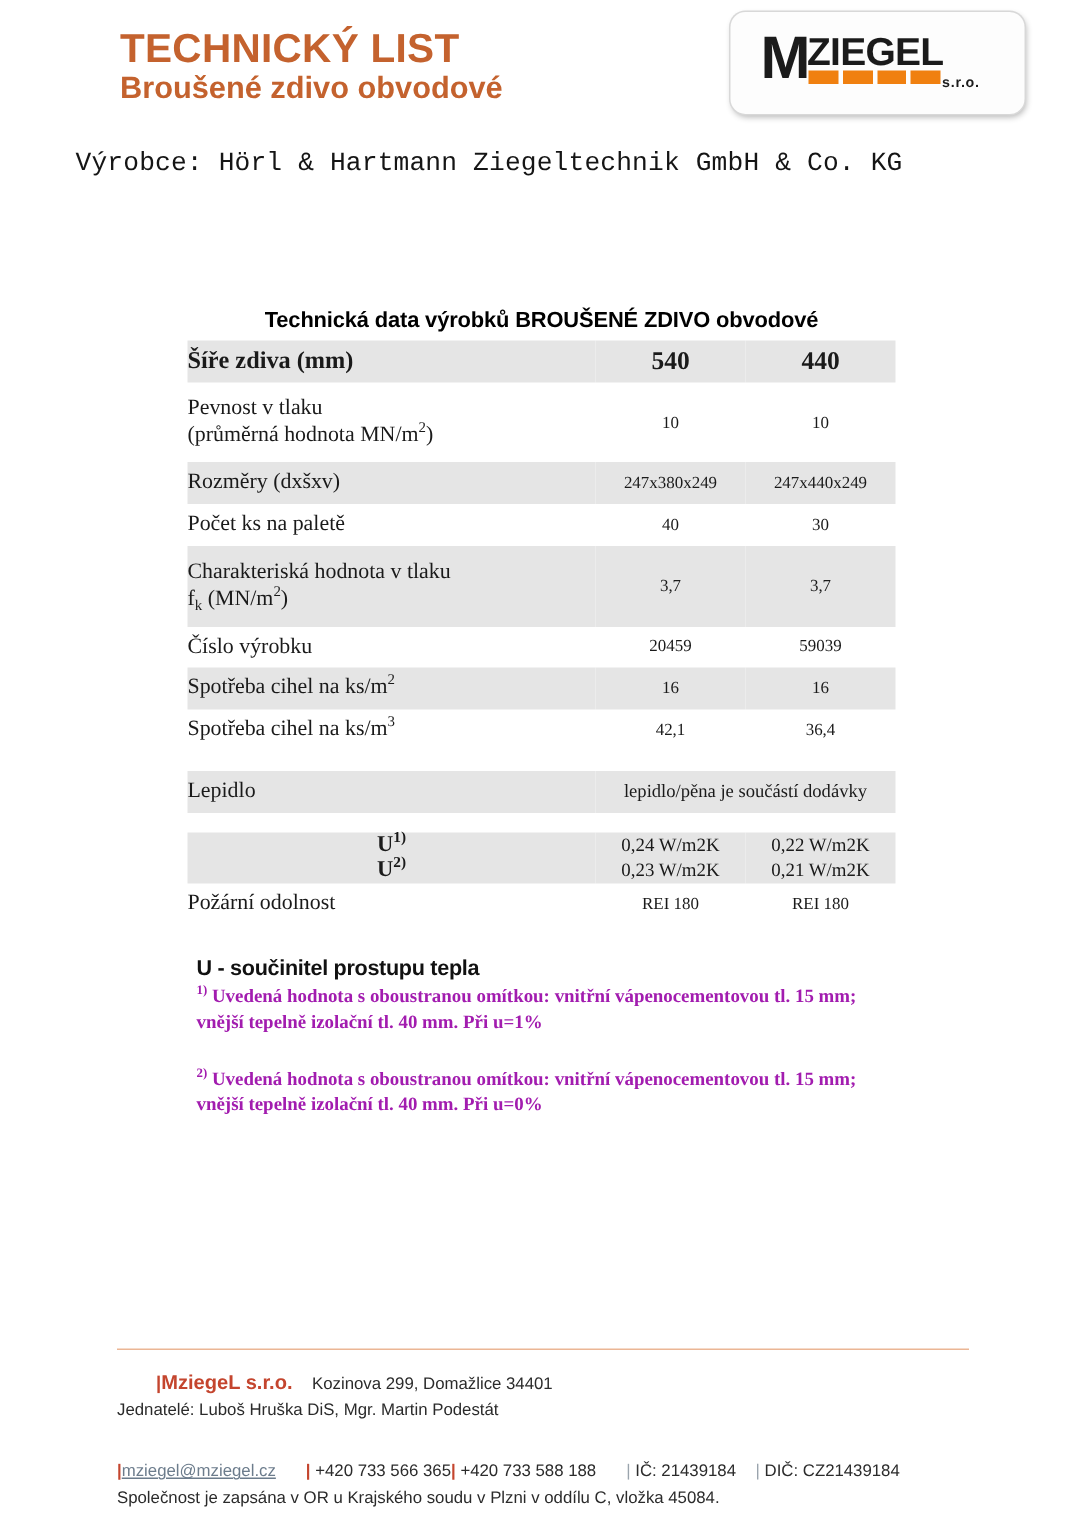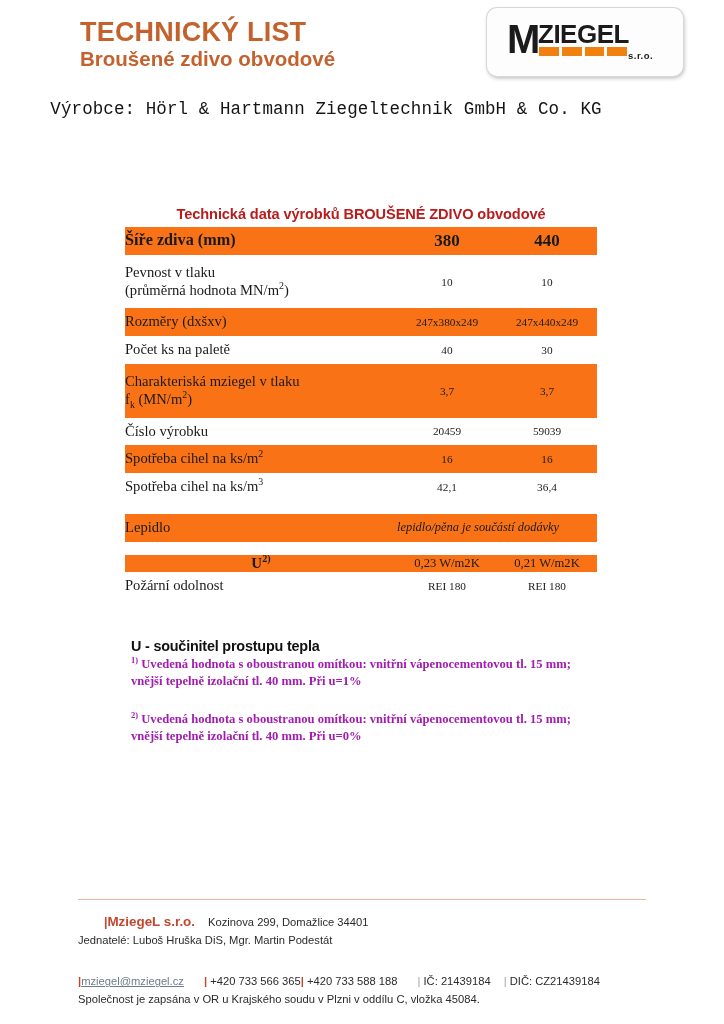--- a/index.html
+++ b/index.html
@@ -123,21 +123,21 @@
   .table-wrap {
     position: absolute;
     left: 125px;
     top: 206px;
     width: 472px;
   }
   .tbl-title {
     font-family: "Liberation Sans", sans-serif;
     font-weight: bold;
     font-size: 14.6px;
-    color: #b91c1c;
+    color: #000000;
     text-align: center;
     padding: 0 0 5px 0;
     letter-spacing: -0.1px;
   }
   table.data {
     width: 100%;
     border-collapse: collapse;
     font-family: "Liberation Serif", serif;
   }
   table.data td {
@@ -149,37 +149,37 @@
     padding: 3px 0 3px 6px;
     font-size: 14.6px;
     line-height: 1.22;
   }
   .c-val {
     width: 100px;
     text-align: center;
     font-size: 11.3px;
     line-height: 1.25;
   }
-  .shaded { background: #f97316; }
+  .shaded { background: #e5e5e5; }
   .r-head .c-label {
     font-weight: bold;
     font-size: 16.2px;
     padding-top: 4px;
     padding-bottom: 4px;
   }
   .r-head .c-val {
     font-weight: bold;
     font-size: 17px;
   }
   .tall .c-label, .tall .c-val { padding-top: 9px; padding-bottom: 9px; }
   .mid .c-label, .mid .c-val { padding-top: 5px; padding-bottom: 5px; }
   .spacer td { height: 13px; background: #ffffff; }
   .span-val {
+    text-align: center;
     font-size: 12.4px;
-    font-style: italic;
   }
   .u-label {
     text-align: center;
     font-weight: bold;
     font-size: 15px;
     padding: 3px 0;
   }
   .u-val {
     text-align: center;
     font-size: 12.6px;
@@ -294,21 +294,21 @@
 
 <div class="maker">Výrobce: Hörl  &amp; Hartmann  Ziegeltechnik  GmbH  &amp; Co. KG</div>
 
 <div class="table-wrap">
   <div class="tbl-title">Technická data výrobků BROUŠENÉ ZDIVO obvodové</div>
 
   <table class="data">
     <tbody>
       <tr class="r-head shaded">
         <td class="c-label">Šíře zdiva (mm)</td>
-        <td class="c-val">380</td>
+        <td class="c-val">540</td>
         <td class="c-val">440</td>
       </tr>
 
       <tr class="tall">
         <td class="c-label">
           <span>Pevnost v tlaku</span><br>
           <span><span>(průměrná hodnota MN/m</span><sup>2</sup><span>)</span></span>
         </td>
         <td class="c-val">10</td>
         <td class="c-val">10</td>
@@ -321,21 +321,21 @@
       </tr>
 
       <tr class="mid">
         <td class="c-label">Počet ks na paletě</td>
         <td class="c-val">40</td>
         <td class="c-val">30</td>
       </tr>
 
       <tr class="tall shaded">
         <td class="c-label">
-          <span>Charakteriská mziegel v tlaku</span><br>
+          <span>Charakteriská hodnota v tlaku</span><br>
           <span><span>f</span><sub>k</sub><span> (MN/m</span><sup>2</sup><span>)</span></span>
         </td>
         <td class="c-val">3,7</td>
         <td class="c-val">3,7</td>
       </tr>
 
       <tr class="mid">
         <td class="c-label">Číslo výrobku</td>
         <td class="c-val">20459</td>
         <td class="c-val">59039</td>
@@ -359,20 +359,25 @@
 
       <tr class="mid shaded">
         <td class="c-label">Lepidlo</td>
         <td class="span-val" colspan="2">lepidlo/pěna je součástí dodávky</td>
       </tr>
 
       <tr class="spacer">
           <td colspan="3"></td>
         </tr>
 
+      <tr class="shaded">
+        <td class="u-label"><span>U</span><sup>1)</sup></td>
+        <td class="u-val">0,24 W/m2K</td>
+        <td class="u-val">0,22 W/m2K</td>
+      </tr>
 
       <tr class="shaded">
         <td class="u-label"><span>U</span><sup>2)</sup></td>
         <td class="u-val">0,23 W/m2K</td>
         <td class="u-val">0,21 W/m2K</td>
       </tr>
 
       <tr class="mid">
         <td class="c-label">Požární odolnost</td>
         <td class="c-val">REI 180</td>

